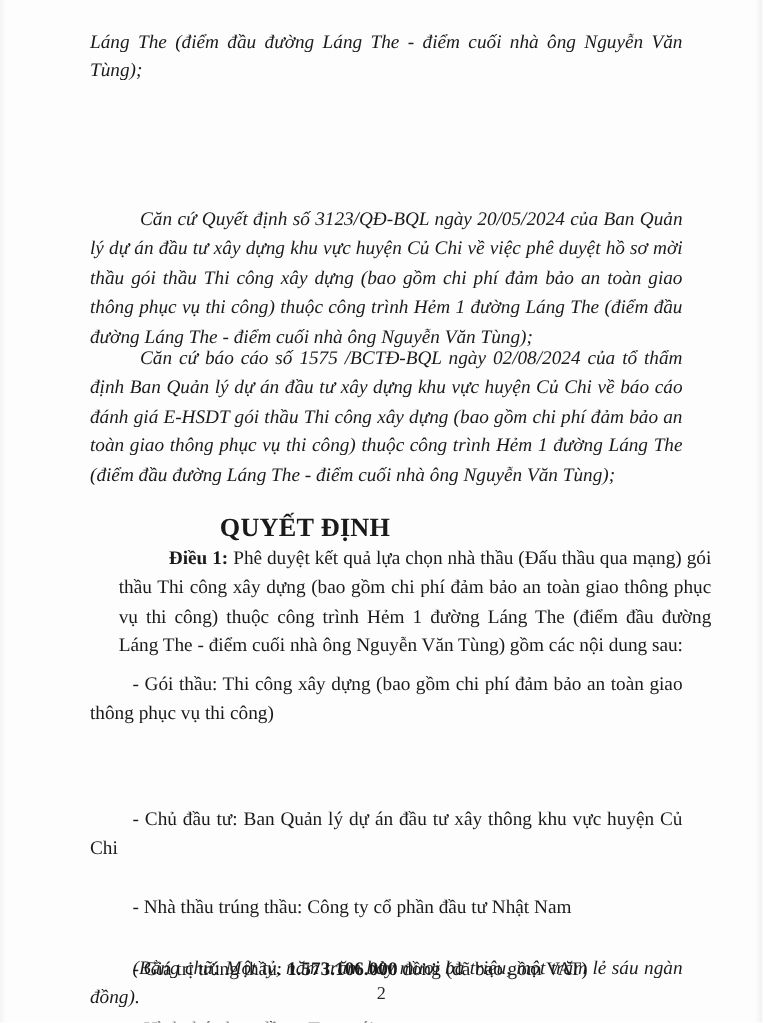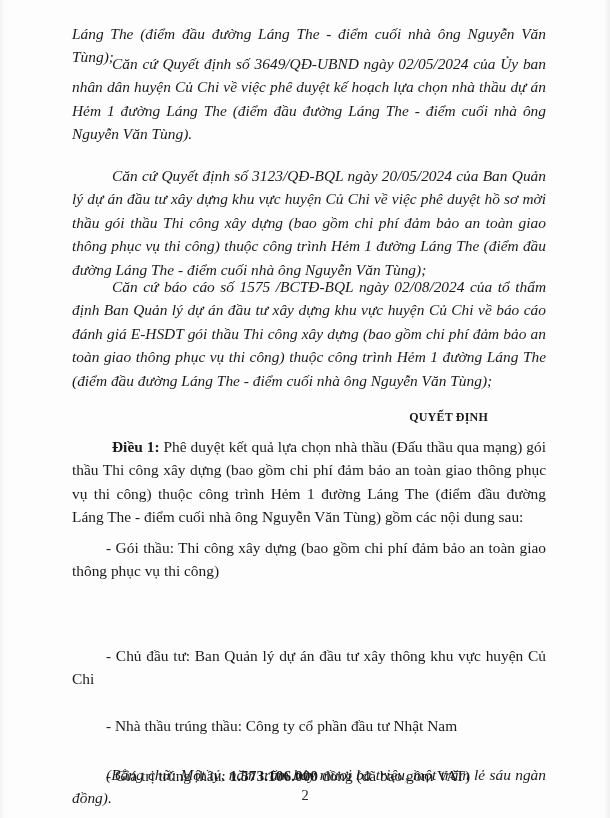--- a/index.html
+++ b/index.html
@@ -71,23 +71,23 @@
   }
 
   .indent-bullet {
     text-indent: 34px;
   }
 
   .heading {
     position: absolute;
     left: 0;
     width: 488px;
-    text-align: right;
+    text-align: center;
     font-weight: bold;
-    font-size: 12px;
+    font-size: 21px;
     letter-spacing: 0.2px;
   }
 
   .bold {
     font-weight: bold;
   }
 
   .page-number {
     position: absolute;
     left: 0;
@@ -118,29 +118,28 @@
 </head>
 <body>
 
 <div class="page">
 
   <div class="scan-edge-left"></div>
   <div class="scan-edge-right"></div>
 
   <p class="para italic body-text l0" style="top: 2px; margin-top: 20px;">Láng The (điểm đầu đường Láng The - điểm cuối nhà ông Nguyễn Văn Tùng);</p>
 
-  <p class="para italic body-text indent l1" style="top: 52px;">Căn cứ Quyết định số 3649/QĐ-UBND ngày 02/05/2024 của Ủy ban nhân dân huyện Củ Chi về việc phê duyệt kế hoạch lựa chọn nhà thầu dự án Hẻm 1 đường Láng The (điểm đầu đường Láng The - điểm cuối nhà ông Nguyễn Văn Tùng).</p>
 
   <p class="para italic body-text indent l2" style="top: 152px; margin-top: 12px;">Căn cứ Quyết định số 3123/QĐ-BQL ngày 20/05/2024 của Ban Quản lý dự án đầu tư xây dựng khu vực huyện Củ Chi về việc phê duyệt hồ sơ mời thầu gói thầu Thi công xây dựng (bao gồm chi phí đảm bảo an toàn giao thông phục vụ thi công)  thuộc công trình Hẻm 1 đường Láng The (điểm đầu đường Láng The - điểm cuối nhà ông Nguyễn Văn Tùng);</p>
 
   <p class="para italic body-text indent l3" style="top: 275px;">Căn cứ báo cáo số 1575 /BCTĐ-BQL ngày 02/08/2024 của tổ thẩm định Ban Quản lý dự án đầu tư xây dựng khu vực huyện Củ Chi về báo cáo đánh giá E-HSDT gói thầu Thi công xây dựng (bao gồm chi phí đảm bảo an toàn giao thông phục vụ thi công) thuộc công trình Hẻm 1 đường Láng The (điểm đầu đường Láng The - điểm cuối nhà ông Nguyễn Văn Tùng);</p>
 
   <div class="heading l4" style="top: 410px;">QUYẾT ĐỊNH</div>
 
-  <p class="para roman body-text indent l5" style="top: 435px;"><span class="bold">Điều 1:</span><span> Phê duyệt kết quả lựa chọn nhà thầu (Đấu thầu qua mạng) gói thầu Thi công xây dựng (bao gồm chi phí đảm bảo an toàn giao thông phục vụ thi công) thuộc công trình Hẻm 1 đường Láng The (điểm đầu đường Láng The - điểm cuối nhà ông Nguyễn Văn Tùng) gồm các nội dung sau:</span></p>
+  <p class="para roman body-text indent l5" style="top: 435px; margin-left: 23px;"><span class="bold">Điều 1:</span><span> Phê duyệt kết quả lựa chọn nhà thầu (Đấu thầu qua mạng) gói thầu Thi công xây dựng (bao gồm chi phí đảm bảo an toàn giao thông phục vụ thi công) thuộc công trình Hẻm 1 đường Láng The (điểm đầu đường Láng The - điểm cuối nhà ông Nguyễn Văn Tùng) gồm các nội dung sau:</span></p>
 
   <p class="para roman body-text indent-bullet l6" style="top: 536px;">- Gói thầu: Thi công xây dựng (bao gồm chi phí đảm bảo an toàn giao thông phục vụ thi công)</p>
 
 
   <p class="para roman body-text indent-bullet l8" style="top: 644px;">- Chủ đầu tư: Ban Quản lý dự án đầu tư xây thông khu vực huyện Củ Chi</p>
 
 
   <p class="para roman body-text indent-bullet l10" style="top: 714px;">- Nhà thầu trúng thầu: Công ty cổ phần đầu tư Nhật Nam</p>
 
   <p class="para roman body-text indent-bullet l11" style="top: 737px; margin-top: 27px;"><span>- Giá trị trúng thầu: </span><span class="bold">1.573.106.000</span><span> đồng (đã bao gồm VAT)</span></p>

